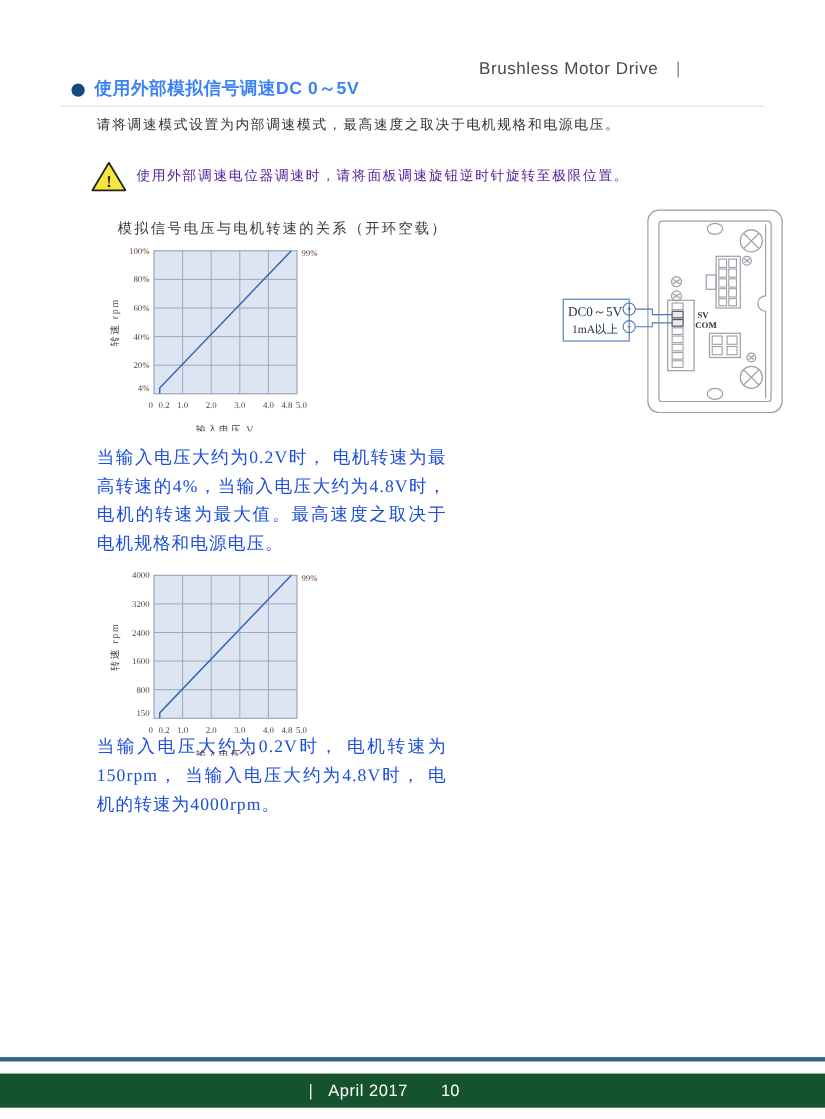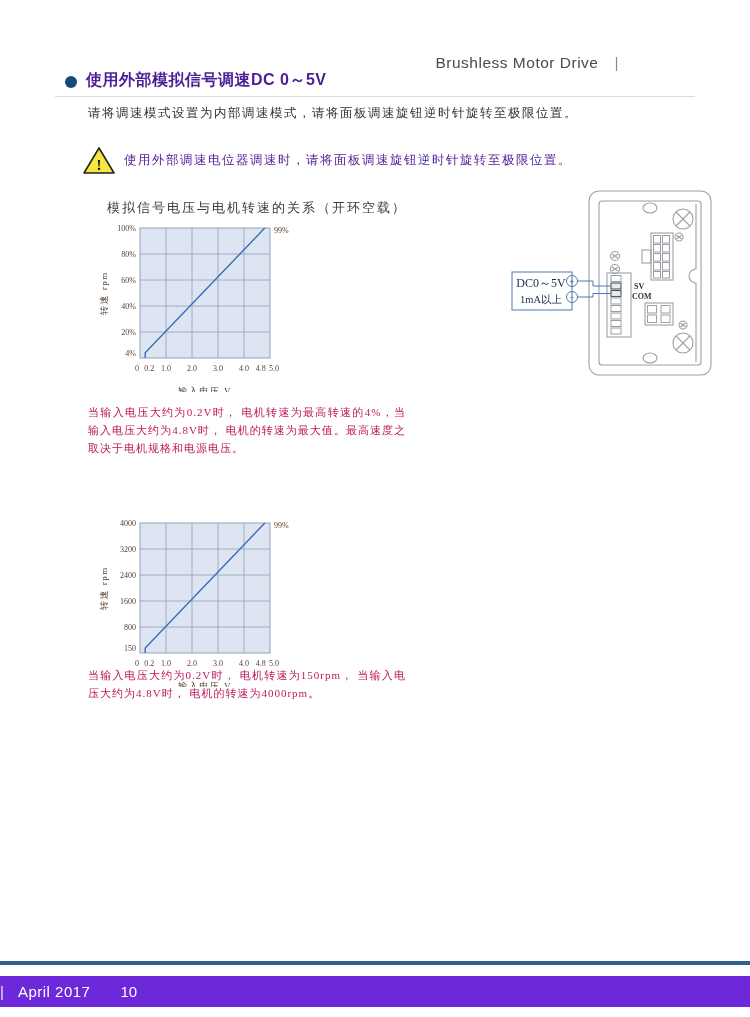--- a/index.html
+++ b/index.html
@@ -7,71 +7,71 @@
   .page{position:relative;width:750px;height:1017px;background:#ffffff;margin:0 auto;overflow:hidden;}
 
   
   .header{position:absolute;top:22px;left:0;right:131px;text-align:right;
           font-family:"Liberation Sans",sans-serif;font-size:15.5px;color:#4a4a4a;letter-spacing:.5px;margin-top:32px;}
   .header .sep{color:#8a8a8a;margin-left:16px;font-weight:400;}
 
   
   .bullet{position:absolute;left:65px;top:76px;width:12px;height:12px;border-radius:50%;background:#164a7c;}
   .heading{position:absolute;left:86px;top:70px;font-family:"Liberation Sans",sans-serif;
-           font-size:16px;font-weight:bold;color:#4c1d95;letter-spacing:.5px;}
+           font-size:16px;font-weight:bold;color:#3b82f6;letter-spacing:.5px;}
   .rule{position:absolute;left:55px;top:96px;width:640px;height:1px;background:#dcdcdc;}
 
   .intro{position:absolute;left:88px;top:105px;width:500px;font-size:12.5px;color:#333;letter-spacing:1.5px;}
 
   
   .warn-icon{position:absolute;left:82px;top:146px;}
   .warn-text{position:absolute;left:124px;top:152px;width:480px;font-size:12.5px;color:#4c1d95;letter-spacing:1.5px;}
 
   
   .chart-title{position:absolute;left:107px;font-size:13px;color:#3b3b3b;letter-spacing:2px;}
-  .para{position:absolute;left:88px;width:318px;font-size:11px;color:#be185d;
+  .para{position:absolute;left:88px;width:318px;font-size:16px;color:#1d4ed8;
         letter-spacing:1px;line-height:1.62;text-align:justify;}
 
   .chart-svg{position:absolute;left:95px;}
   .ctick{font-family:"Liberation Serif",serif;font-size:8px;fill:#5c4030;}
   .caxis{font-family:"Liberation Serif",serif;font-size:9px;fill:#503a2c;letter-spacing:1.5px;}
   .cann{font-family:"Liberation Serif",serif;font-size:8px;fill:#5c4030;}
 
   
   .diagram{position:absolute;left:505px;top:183px;}
   .dgm-line{stroke:#9aa0a6;fill:none;stroke-width:1.1;}
   .dgm-cell{stroke:#9aa0a6;fill:#ffffff;stroke-width:1;}
   .dgm-cell-hot{stroke:#555;fill:#e6ebf4;stroke-width:1.1;}
   .blue{stroke:#4a7ab5;stroke-width:1;fill:none;}
   .srcbox-text{font-family:"Liberation Serif",serif;fill:#1d2b45;}
   .term-label{font-family:"Liberation Serif",serif;font-size:8px;fill:#333;font-weight:bold;}
 
   
   .footer-thin{position:absolute;left:0;top:961px;width:750px;height:4px;background:#30618f;}
-  .footer-bar{position:absolute;left:0;top:976px;width:750px;height:31px;background:#6d28d9;
+  .footer-bar{position:absolute;left:0;top:976px;width:750px;height:31px;background:#14532d;
               color:#fff;font-family:"Liberation Sans",sans-serif;font-size:15px;
-              line-height:31px;text-align:left;box-sizing:border-box;padding-right:52px;}
+              line-height:31px;text-align:center;box-sizing:border-box;padding-right:52px;}
   .footer-bar .fsep{display:inline-block;margin-right:14px;color:#e8eef5;font-weight:300;}
   .footer-bar .fdate{letter-spacing:.5px;}
   .footer-bar .fpage{display:inline-block;margin-left:30px;}
 </style>
 </head>
 <body>
 
 <div class="page">
 
   <div class="header">
     <span>Brushless  Motor Drive</span><span class="sep">|</span>
   </div>
 
   <span class="bullet"></span>
   <div class="heading">使用外部模拟信号调速DC 0～5V</div>
   <div class="rule"></div>
 
-  <div class="intro">请将调速模式设置为内部调速模式，请将面板调速旋钮逆时针旋转至极限位置。</div>
+  <div class="intro">请将调速模式设置为内部调速模式，最高速度之取决于电机规格和电源电压。</div>
 
   <svg class="warn-icon" width="34" height="30" viewBox="0 0 34 30">
     <path d="M17 2 L32 27 L2 27 Z" fill="#f7e63f" stroke="#222" stroke-width="1.6" stroke-linejoin="round"></path>
     <text x="17" y="24" text-anchor="middle" style="font-family:'Liberation Serif',serif;font-size:15px;font-weight:bold;fill:#111">!</text>
   </svg>
   <div class="warn-text">使用外部调速电位器调速时，请将面板调速旋钮逆时针旋转至极限位置。</div>
 
   <div class="chart-title" style="top:199px">模拟信号电压与电机转速的关系（开环空载）</div>
   <svg class="chart-svg" style="top:220px" width="215" height="172" viewBox="0 0 215 172">
       <rect x="45" y="8" width="130" height="130" fill="#dde5f2"></rect>

